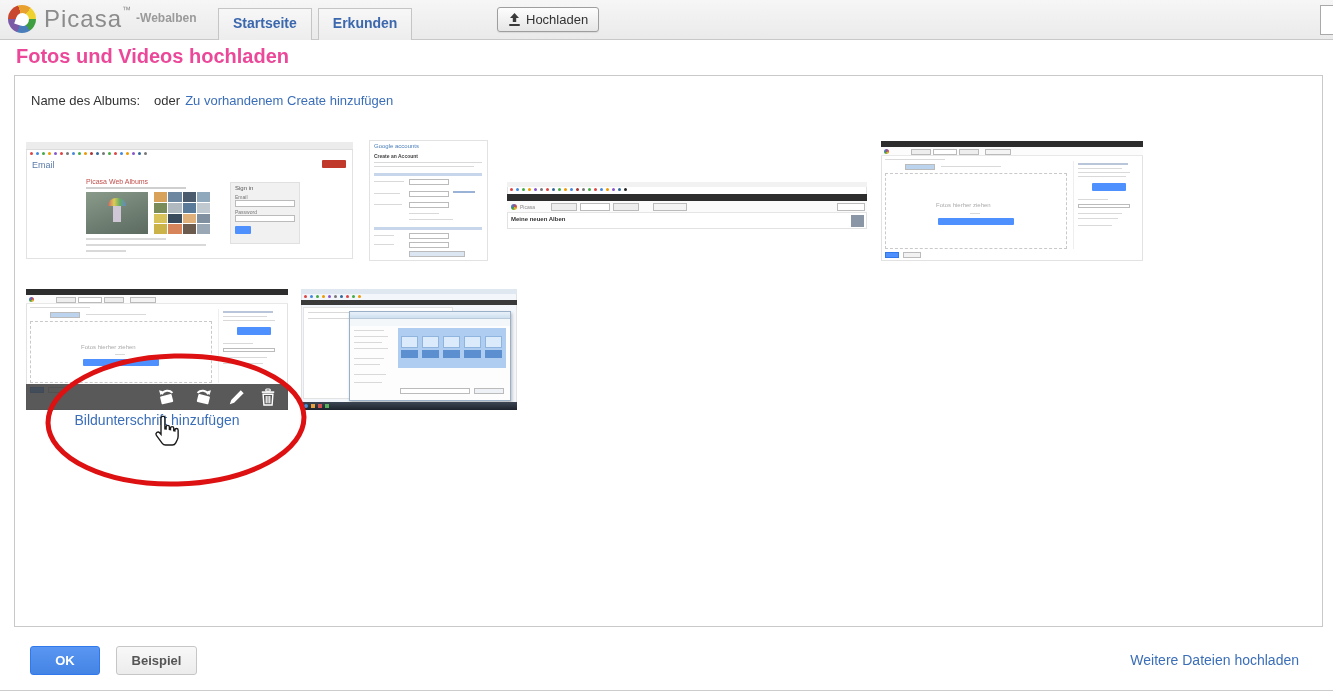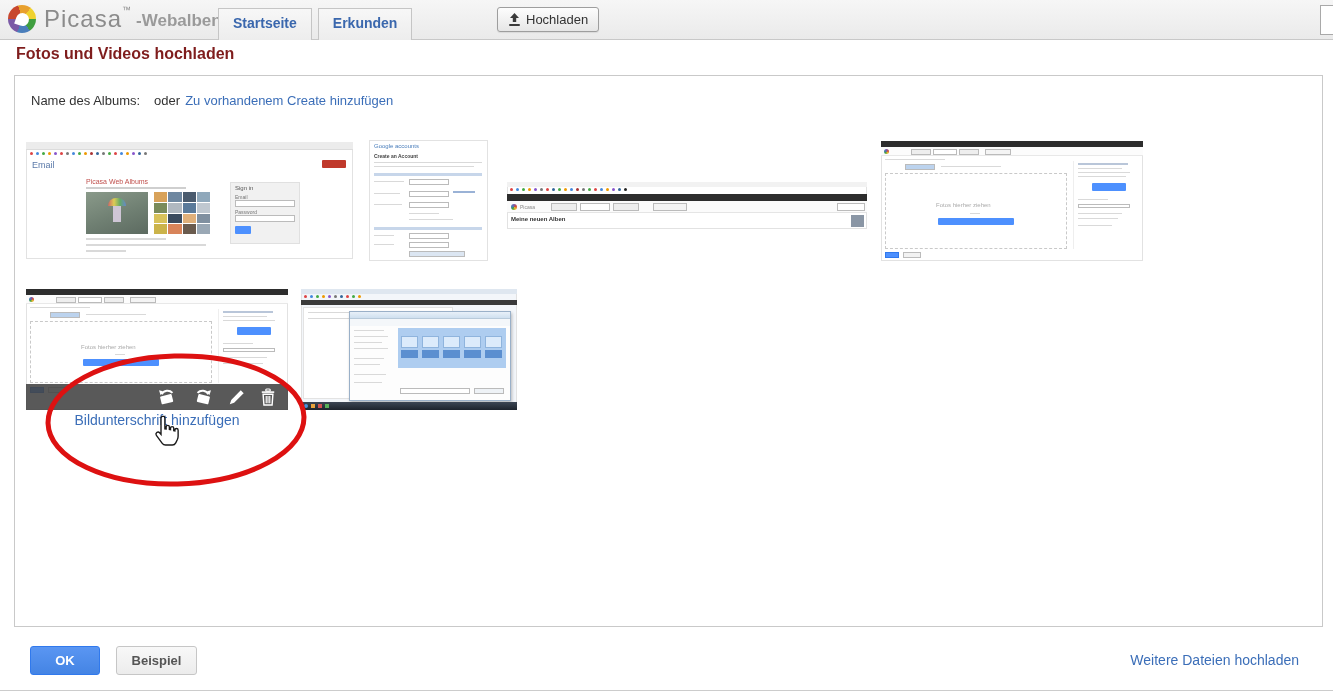--- a/index.html
+++ b/index.html
@@ -11,34 +11,34 @@
   .header { position:absolute; left:0; top:0; width:1333px; height:40px;
     background:linear-gradient(#f6f6f6,#eaeaea); border-bottom:1px solid #c8c8c8; }
   .logo { position:absolute; left:8px; top:5px; height:32px; display:flex; align-items:flex-start; }
   .pinwheel { width:28px; height:28px; border-radius:50%;
     background:conic-gradient(from 200deg,#7b5aa6 0 20%,#c8472e 20% 40%,#e8a02e 40% 55%,#f0d22f 55% 70%,#3f9e3f 70% 85%,#4a7ebb 85% 100%);
     position:relative; }
   .pinwheel:after { content:""; position:absolute; left:8px; top:8px; width:13px; height:13px;
     background:#fff; border-radius:50% 50% 50% 0; transform:rotate(20deg); }
   .brand { font-size:24px; color:#8b8b8b; margin-left:8px; letter-spacing:1px; }
   .brand-tm { font-size:9px; color:#8b8b8b; vertical-align:top; }
-  .brand-suffix { font-size:17px; font-weight:bold; color:#9a9a9a; margin-left:4px; padding-top:6px; }
+  .brand-suffix { font-size:12px; font-weight:bold; color:#9a9a9a; margin-left:4px; padding-top:6px; }
   .tabs { position:absolute; left:218px; top:8px; display:flex; align-items:flex-end; }
   .tab { height:32px; padding:0 14px; line-height:28px; font-size:14px; font-weight:bold;
     color:#3a67ad; background:linear-gradient(#f7f7f7,#ededed); border:1px solid #c5c5c5;
     border-bottom:none; margin-right:6px; cursor:pointer; }
   .tab.active { background:#fff; height:34px; line-height:30px; position:relative; z-index:3; }
   .upload-btn { position:absolute; left:497px; top:7px; height:25px; padding:0 10px;
     display:flex; align-items:center; gap:5px; background:linear-gradient(#fdfdfd,#e6e6e6);
     border:1px solid #9e9e9e; border-radius:3px; font-size:13px; color:#333; cursor:pointer;
     box-shadow:0 1px 1px rgba(0,0,0,.08); }
   .search-stub { position:absolute; left:1320px; top:5px; width:40px; height:30px;
     background:#fff; border:1px solid #a9a9a9; }
 
-  .page-title { position:absolute; left:16px; top:45px; font-size:16px; font-weight:bold; color:#7f1d1d;text-align:center; }
+  .page-title { position:absolute; left:16px; top:45px; font-size:20px; font-weight:bold; color:#ec4899;text-align:center; }
 
   
   .panel { position:absolute; left:14px; top:75px; width:1309px; height:552px;
     border:1px solid #c9c9c9; background:#fff; }
   .form-row { position:absolute; left:16px; top:17px; display:flex; align-items:center; font-size:13px; color:#333; }
   .album-input { width:188px; height:25px; border:1px solid #7da2ce; outline:1px solid #c6d9f0;
     margin-left:8px; padding:0 6px; display:flex; align-items:center; font-size:13px; color:#111; background:#fff; }
   .caret { display:inline-block; width:1px; height:15px; background:#000; margin-left:1px; }
   .oder { margin-left:14px; color:#333; }
   a.blue, .blue-link { color:#3b6eb8; text-decoration:none; cursor:pointer; }

